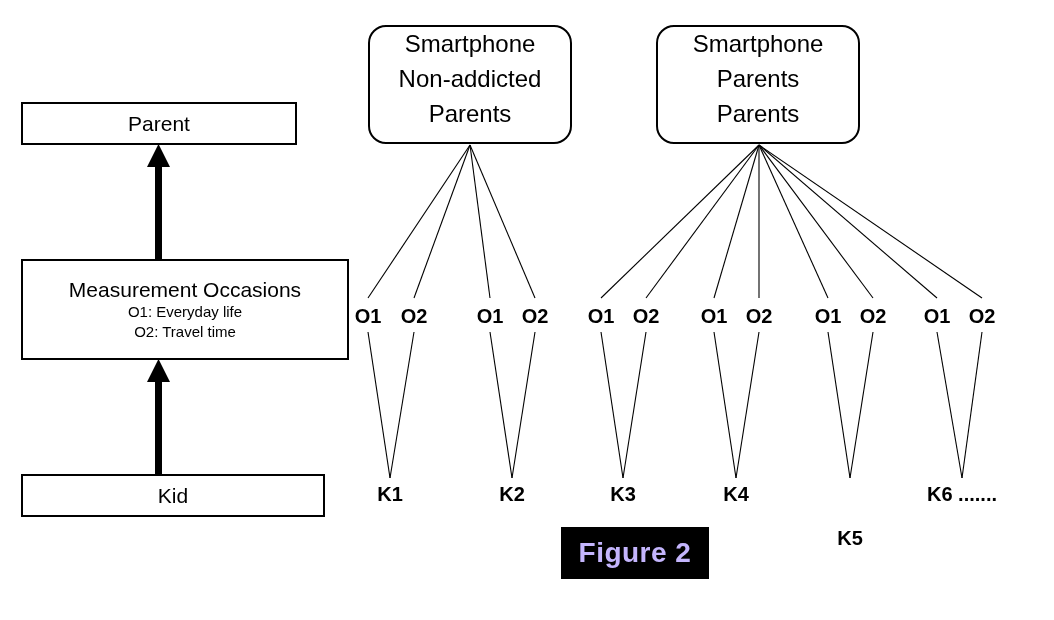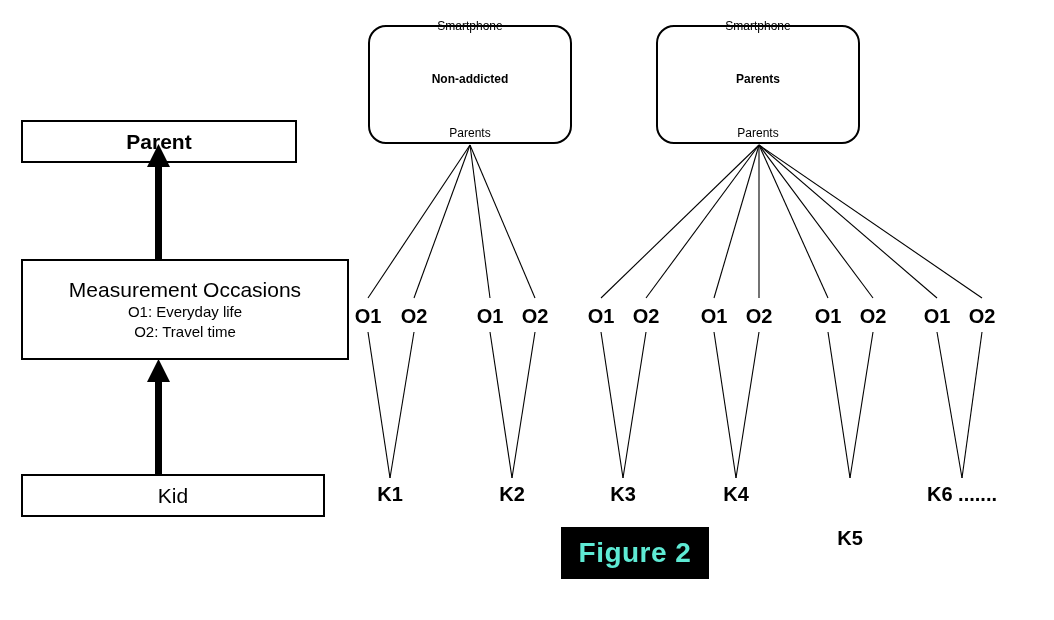--- a/index.html
+++ b/index.html
@@ -36,41 +36,40 @@
     font-size: 21px;
     line-height: 1.2;
     white-space: nowrap;
   }
   .concept-sub {
     font-size: 15px;
     line-height: 1.35;
     white-space: nowrap;
   }
 
-  #box-parent  { left: 21px;  top: 120px; width: 276px; height: 43px; font-weight: bold; }
+  #box-parent  { left: 21px;  top: 102px; width: 276px; height: 43px; }
   #box-measure { left: 21px;  top: 259px; width: 328px; height: 101px; }
   #box-kid     { left: 21px;  top: 474px; width: 304px; height: 43px; }
 
   
   .group-box {
     position: absolute;
     box-sizing: border-box;
     border: 2px solid #000000;
     border-radius: 18px;
     background: #ffffff;
     display: flex;
     flex-direction: column;
     align-items: center;
-    justify-content: flex-end;
+    justify-content: flex-start;
     text-align: center;
-    font-size: 12px;
+    font-size: 24px;
     line-height: 1.45;
-    gap: 36px;
-  }
-  .group-box .bold-line { font-weight: bold; }
+  }
+  .group-box .bold-line { font-weight: normal; }
 
   #group-nonaddicted { left: 368px; top: 25px; width: 204px; height: 119px; }
   #group-addicted    { left: 656px; top: 25px; width: 204px; height: 119px; }
 
   
   .node-label {
     position: absolute;
     font-size: 20px;
     line-height: 1;
     white-space: nowrap;
@@ -92,21 +91,21 @@
   }
 
   
   #figure-caption {
     position: absolute;
     left: 561px;
     top: 527px;
     width: 148px;
     height: 52px;
     background: #000000;
-    color: #5eead4;
+    color: #c4b5fd;
     font-size: 28px;
     font-weight: bold;
     display: flex;
     align-items: center;
     justify-content: center;
     letter-spacing: 0.5px;
   }
 </style>
 </head>
 <body>

